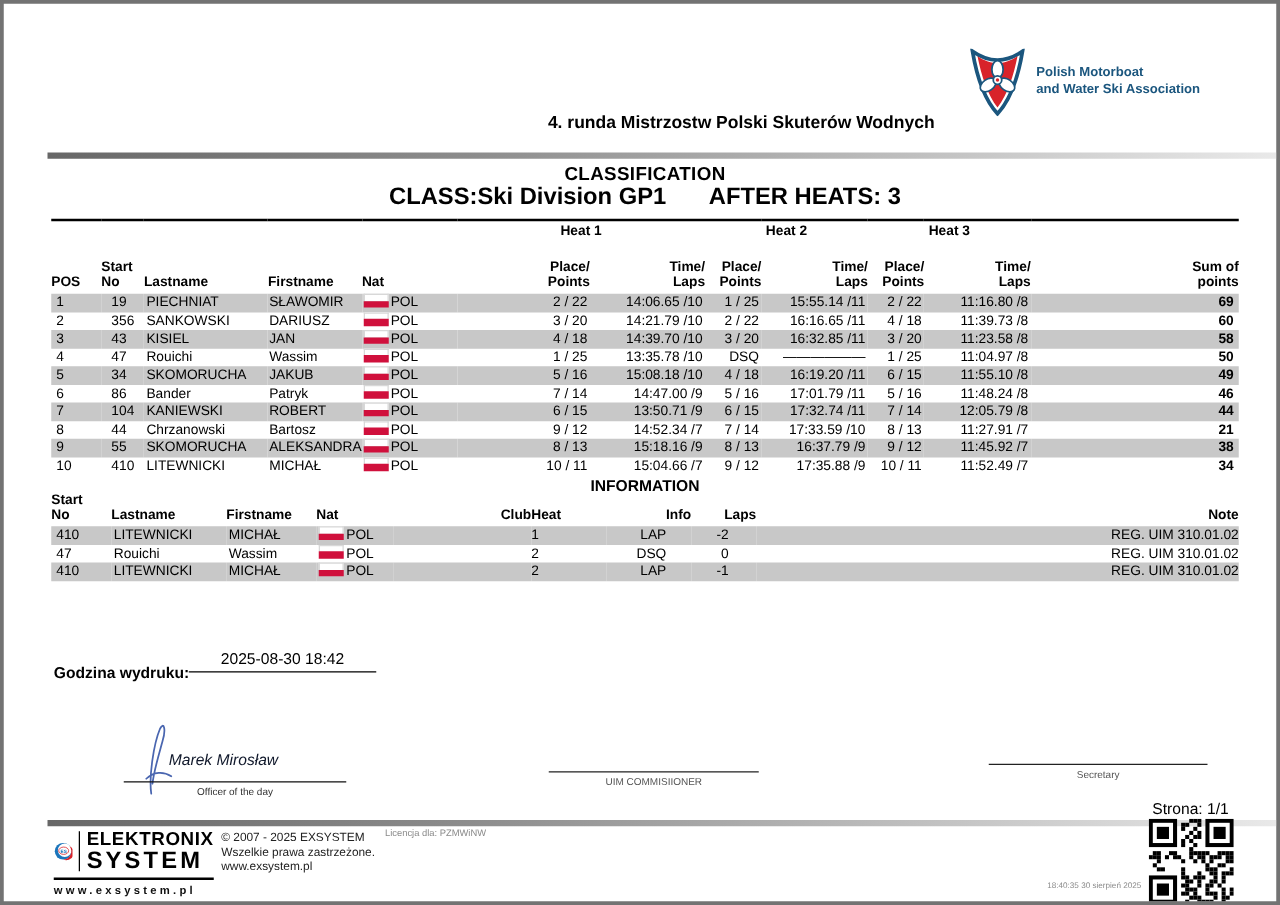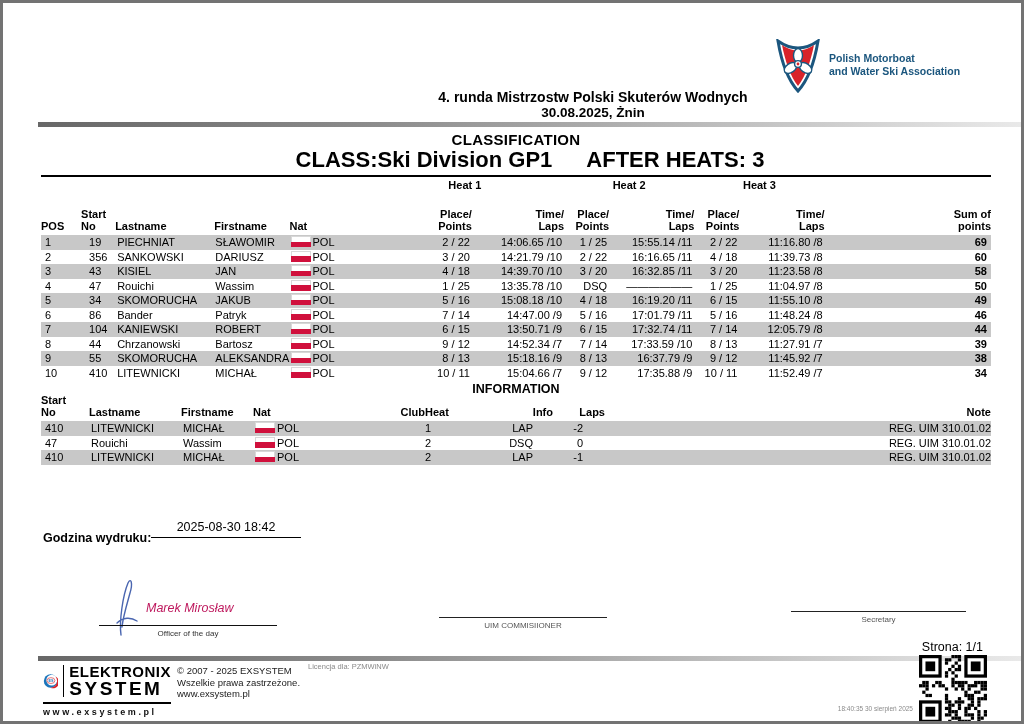--- a/index.html
+++ b/index.html
@@ -12,22 +12,22 @@
   .event-sub{font-size:13.5px;font-weight:bold;line-height:15px;}
   .assoc-logo{position:absolute;left:772px;top:36px;display:flex;align-items:flex-start;gap:8px;}
   .assoc-name{margin-top:13px;font-size:10.5px;font-weight:bold;color:#1b567e;
               line-height:12.5px;white-space:pre-line;}
   .grad-bar{position:absolute;left:35px;right:0;height:5px;
             background:linear-gradient(to right,#676767 0%,#8d8d8d 35%,#e9e9e9 100%);}
   .bar-top{top:119px;} .bar-bottom{top:653px;}
   
   .classif-title{position:absolute;left:38px;top:128px;width:950px;text-align:center;
                  font-size:15px;font-weight:bold;letter-spacing:.3px;}
-  .classif-sub{position:absolute;left:52px;top:144px;width:950px;text-align:center;
-               font-size:22px;font-weight:bold;}
+  .classif-sub{position:absolute;left:38px;top:144px;width:950px;text-align:center;
+               font-size:19px;font-weight:bold;}
   .classif-sub .gap{display:inline-block;width:34px;}
   
   table{border-collapse:collapse;table-layout:fixed;}
   .classif-table{position:absolute;left:38px;top:172px;width:950px;border-top:2px solid #000;}
   .classif-table th{font-weight:bold;font-size:11px;padding:0;white-space:pre-line;line-height:12px;}
   .heat-row th{text-align:center;height:15px;vertical-align:top;padding-top:2px;}
   .col-row th{vertical-align:bottom;height:38px;padding-bottom:3px;}
   td{font-size:11px;height:14.5px;line-height:14.5px;padding:0;white-space:nowrap;}
   tr.striped{background:#c8c8c8;}
   .c-pos{padding-left:4px;} .t-pos{text-align:left;padding-left:4px;}
@@ -55,21 +55,21 @@
   .i-info,.th-info{text-align:right;padding-right:20px;}
   .i-laps,.th-laps{text-align:right;padding-right:22px;}
   .i-note,.th-note{text-align:right;padding-left:2px;}
   
   .print-label{position:absolute;left:40px;top:528px;font-size:12.5px;font-weight:bold;}
   .print-value{position:absolute;left:148px;top:517px;width:150px;text-align:center;
                font-size:12.5px;border-bottom:1.5px solid #000;padding-bottom:3px;}
   
   .sig-officer{position:absolute;left:96px;top:576px;width:178px;height:62px;}
   .sig-squiggle{position:absolute;left:8px;top:-2px;}
-  .sig-name{position:absolute;left:47px;top:22px;font-size:12.5px;font-style:italic;color:#be185d;}
+  .sig-name{position:absolute;left:36px;top:22px;font-size:12.5px;font-style:italic;color:#0f172a;}
   .sig-line{position:absolute;left:0;right:0;top:46px;border-top:1.5px solid #111;}
   .sig-role{position:absolute;left:0;right:0;top:50px;text-align:center;font-size:8px;color:#333;}
   .sig-mid{position:absolute;left:436px;top:614px;width:168px;}
   .sig-right{position:absolute;left:788px;top:608px;width:175px;}
   .plain-line{border-top:1.5px solid #222;}
   .plain-role{text-align:center;font-size:8px;color:#555;margin-top:3px;}
   .page-label{position:absolute;right:38px;top:637px;font-size:12.5px;margin-left:16px;}
   
   .brand{position:absolute;left:40px;top:660px;width:128px;}
   .brand-row{display:flex;align-items:center;gap:5px;}
@@ -101,21 +101,20 @@
         <circle cx="23" cy="25" r="3.4"></circle>
       </g>
       <circle cx="23" cy="25" r="1.4" fill="#d8232a"></circle>
     </svg>
     <div class="assoc-name">Polish Motorboat
 and Water Ski Association</div>
   </div>
 
   <div class="event-block">
     <div class="event-title">4. runda Mistrzostw Polski Skuterów Wodnych</div>
-    <div class="event-sub">30.08.2025, Żnin</div>
   </div>
 
   <div class="grad-bar bar-top"></div>
 
   <div class="classif-title">CLASSIFICATION</div>
   <div class="classif-sub">
     <span>CLASS:Ski Division GP1</span><span class="gap"></span><span>AFTER HEATS: 3</span>
   </div>
 
   <table class="classif-table">
@@ -276,21 +275,21 @@
           <td class="c-no">44</td>
           <td class="c-last">Chrzanowski</td>
           <td class="c-first">Bartosz</td>
           <td class="c-nat"><span class="flag"><span class="flag-top"></span><span class="flag-bot"></span></span><span>POL</span></td>
           <td class="c-hp">9 / 12</td>
           <td class="c-ht">14:52.34 /7</td>
           <td class="c-hp">7 / 14</td>
           <td class="c-ht">17:33.59 /10</td>
           <td class="c-hp">8 / 13</td>
           <td class="c-ht">11:27.91 /7</td>
-          <td class="c-sum">39</td>
+          <td class="c-sum">21</td>
         </tr>
 
         <tr class="striped">
           <td class="c-pos">9</td>
           <td class="c-no">55</td>
           <td class="c-last">SKOMORUCHA</td>
           <td class="c-first">ALEKSANDRA</td>
           <td class="c-nat"><span class="flag"><span class="flag-top"></span><span class="flag-bot"></span></span><span>POL</span></td>
           <td class="c-hp">8 / 13</td>
           <td class="c-ht">15:18.16 /9</td>

